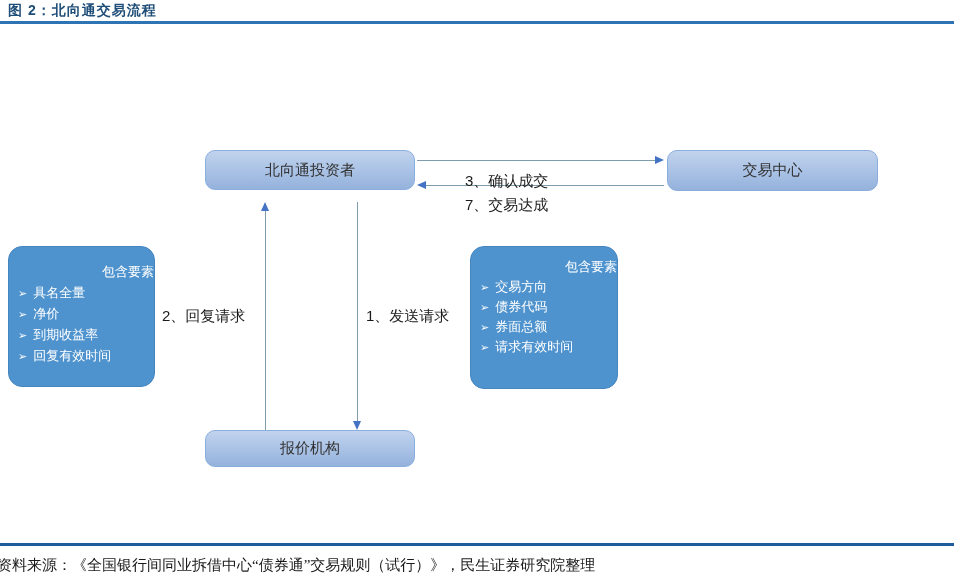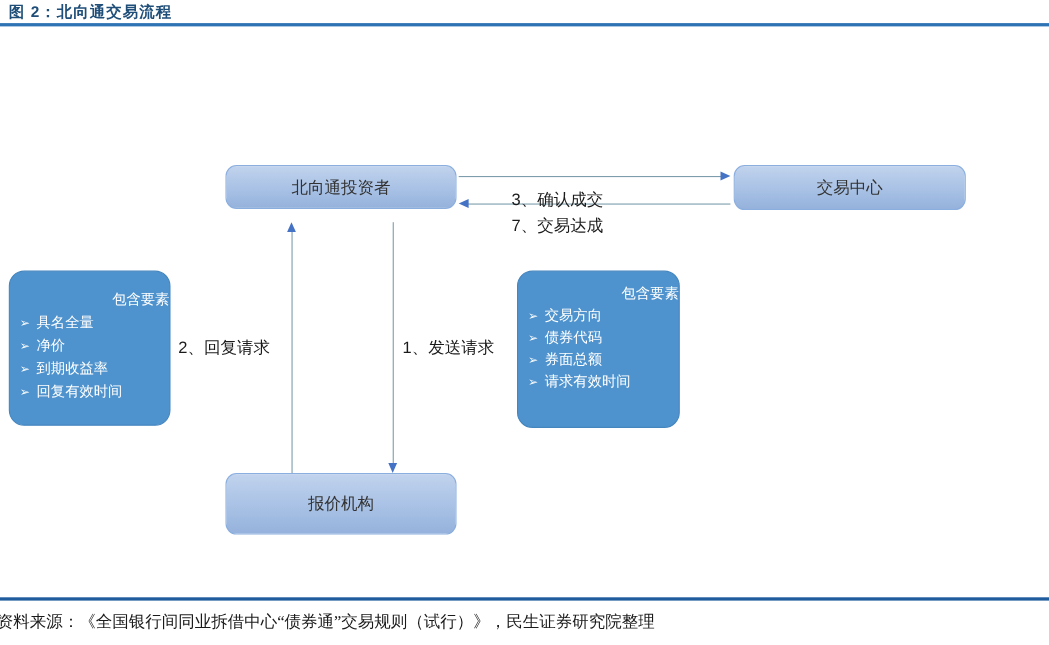--- a/index.html
+++ b/index.html
@@ -19,21 +19,21 @@
     font-family:"Liberation Serif","DejaVu Serif",serif;white-space:nowrap;
   }
   .node{
     position:absolute;display:flex;align-items:center;justify-content:center;
     font-size:15px;color:#333;border:1px solid #8aaede;border-radius:10px;
     background:linear-gradient(180deg,#c1d3ed 0%,#a8c1e5 55%,#95b2dc 100%);
     box-sizing:border-box;
   }
   .node-a{left:205px;top:150px;width:210px;height:40px;}
   .node-b{left:667px;top:150px;width:211px;height:41px;}
-  .node-c{left:205px;top:430px;width:210px;height:56px;}
+  .node-c{left:205px;top:430px;width:210px;height:37px;}
   .callout{
     position:absolute;background:#4f93ce;border:1px solid #4586bf;border-radius:14px;
     color:#ffffff;font-size:13px;box-sizing:border-box;
   }
   .co-left{left:8px;top:246px;width:147px;height:141px;padding-top:14px;}
   .co-right{left:470px;top:246px;width:148px;height:143px;padding-top:10px;}
   .co-title{text-align:right;height:21px;line-height:21px;}
   .co-row{padding-left:9px;height:21px;line-height:21px;white-space:nowrap;}
   .co-right .co-title{height:20px;line-height:20px;}
   .co-right .co-row{height:20px;line-height:20px;}

